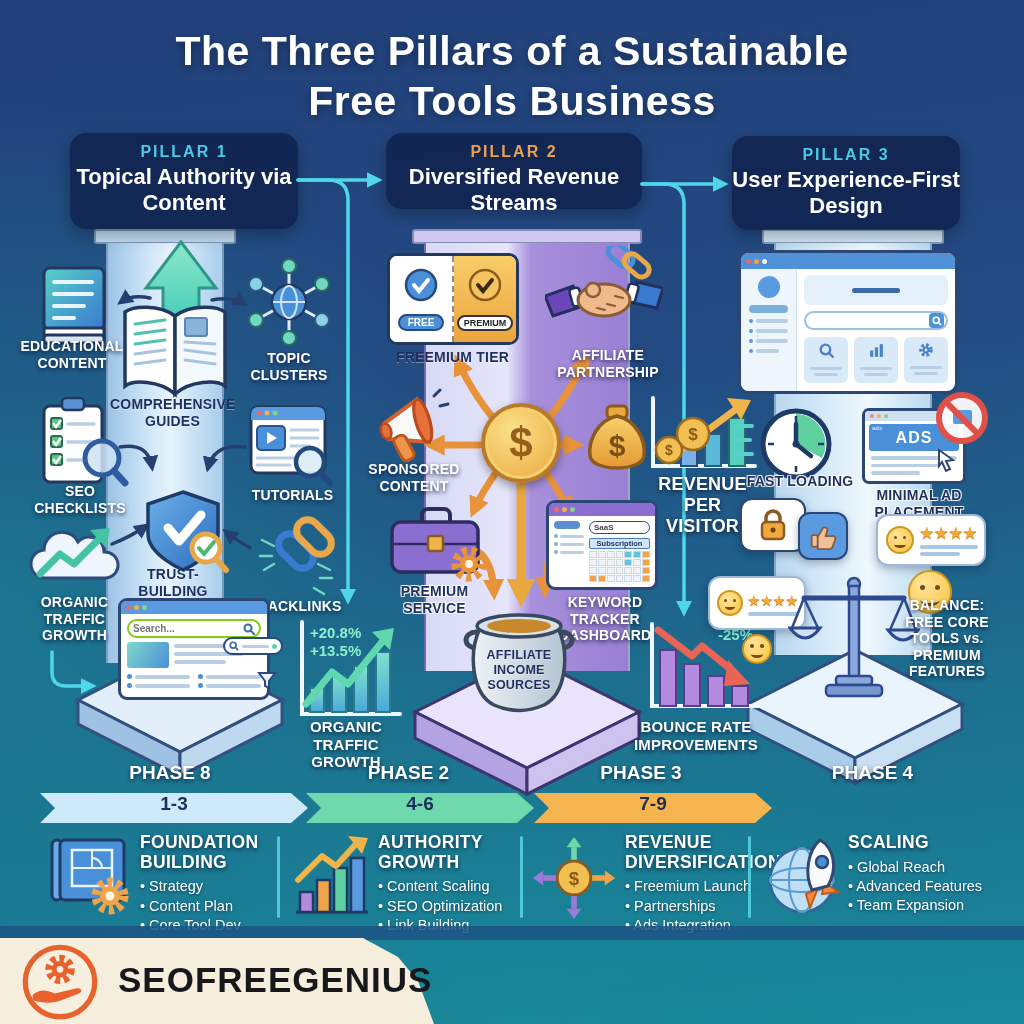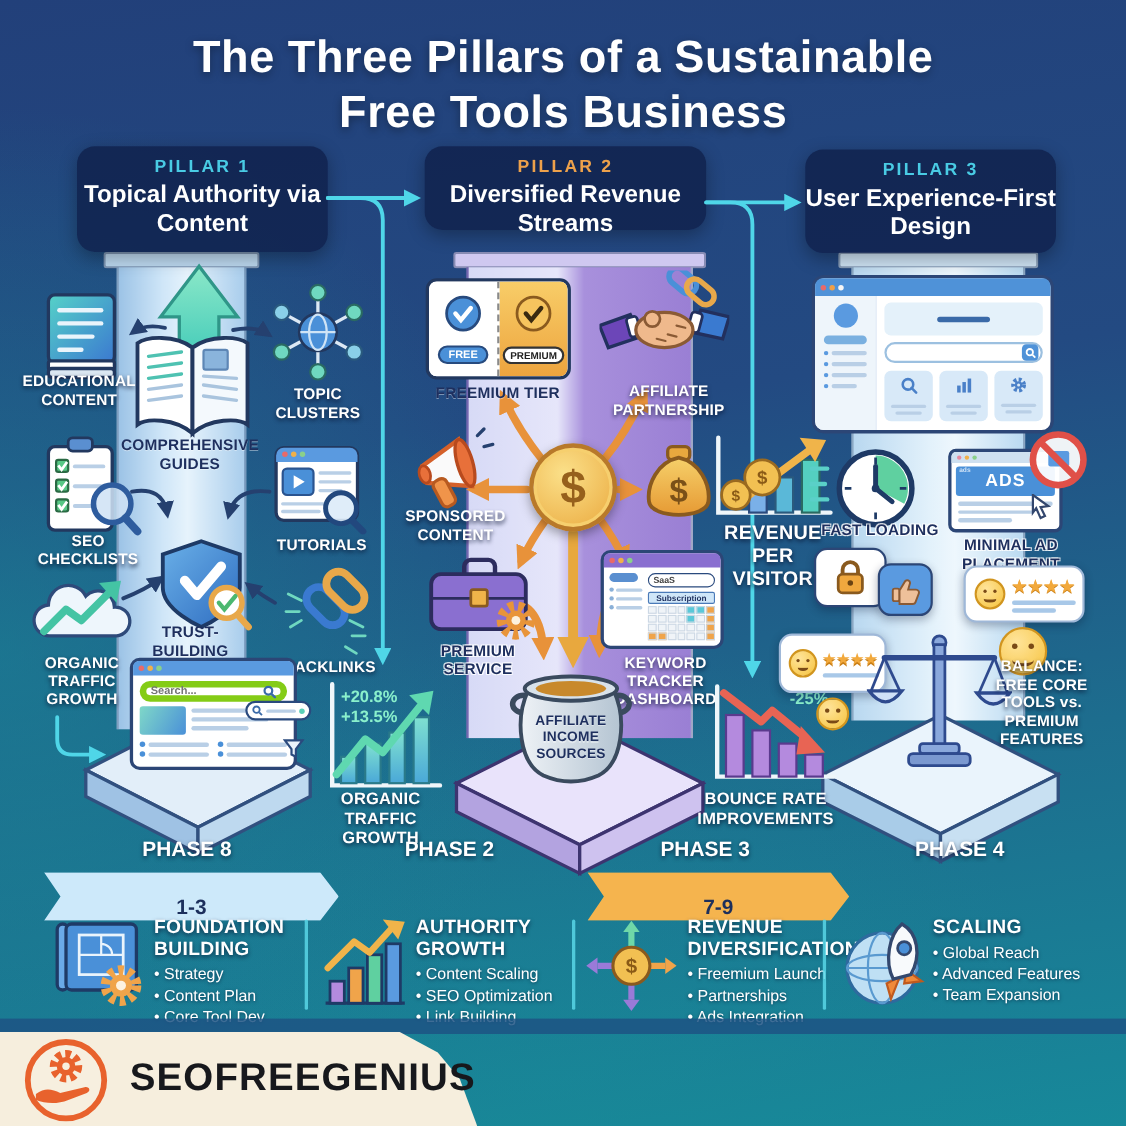--- a/index.html
+++ b/index.html
@@ -21,21 +21,21 @@
 .col{position:absolute;border-left:2px solid rgba(30,50,90,.3);border-right:2px solid rgba(30,50,90,.3)}
 .cap{position:absolute;height:15px;border:2px solid rgba(30,50,90,.4);border-radius:3px}
 .lbl{position:absolute;font-weight:800;color:#fff;text-shadow:0 2px 4px rgba(8,18,46,.8);
  font-size:14px;line-height:1.18;text-align:center;letter-spacing:.2px}
 .lbl.dk{color:#1e2f5e;text-shadow:0 1px 0 rgba(255,255,255,.4)}
 .lbl.ol{color:#1e2f5e;text-shadow:-1px -1px 0 rgba(255,255,255,.8),1px -1px 0 rgba(255,255,255,.8),-1px 1px 0 rgba(255,255,255,.8),1px 1px 0 rgba(255,255,255,.8)}
 .win{position:absolute;background:#fff;border:3px solid #2c4676;border-radius:9px}
 .wbar{height:13px;background:#5a9ae0;border-radius:5px 5px 0 0;display:flex;align-items:center;gap:3px;padding:0 5px}
 .d{width:5px;height:5px;border-radius:50%}
 .ln{background:#b9cfe6;border-radius:2px}
-.chev{position:absolute;top:793px;height:44px;display:flex;align-items:flex-end;justify-content:center;
+.chev{position:absolute;top:793px;height:30px;display:flex;align-items:flex-start;justify-content:center;
  font-weight:800;font-size:19px;color:#1c2f5c;
  clip-path:polygon(15px 50%,0 0,calc(100% - 17px) 0,100% 50%,calc(100% - 17px) 100%,0 100%)}
 .phlbl{position:absolute;top:762px;text-align:center;font-weight:800;font-size:19px;color:#fff;
  text-shadow:0 2px 4px rgba(8,18,46,.7)}
 .ptit{font-size:17.5px;font-weight:800;color:#fff;line-height:1.12;
  text-shadow:0 2px 4px rgba(8,18,46,.7);margin-bottom:5px;letter-spacing:.3px}
 .bullets{font-size:14.5px;font-weight:400;color:#fff;line-height:1.34;text-shadow:0 1px 3px rgba(8,18,46,.6)}
 .bullets div::before{content:"• "}
 .vdiv{position:absolute;top:836px;width:3px;height:82px;background:#59d6e6;border-radius:2px;opacity:.85}
 .smile{position:absolute;border-radius:50%;background:radial-gradient(circle at 35% 30%,#ffe49a,#f6c33e);border:2.5px solid #d1951f}
@@ -292,21 +292,21 @@
     <rect x="40" y="14" width="40" height="22" rx="11" fill="none" stroke="#e8a84a" stroke-width="7" transform="rotate(45 60 25)"></rect>
   </svg>
   <div class="lbl" style="left:252px;top:598px;width:95px">BACKLINKS</div>
 
   <div class="win" style="left:118px;top:598px;width:152px;height:102px">
     <div class="wbar">
       <span class="d" style="background:#e86a6a"></span>
       <span class="d" style="background:#f0b04a"></span>
       <span class="d" style="background:#8ad08a"></span>
     </div>
-    <div style="display:flex;align-items:center;margin:5px 6px 4px;border:6px solid #84cc16;border-radius:10px;height:19px;padding:0 4px;background:#fff">
+    <div style="display:flex;align-items:center;margin:5px 6px 4px;border:2px solid #84cc16;border-radius:10px;height:19px;padding:0 4px;background:#fff">
       <input readonly="" style="border: none; outline: none; flex: 1 1 0%; font-size: 10px; font-weight: 700; color: rgb(85, 85, 85); background: transparent; font-family: &quot;Liberation Sans&quot;, sans-serif; min-width: 0px;" placeholder="Search...">
       <svg width="12" height="12" viewBox="0 0 12 12">
           <circle cx="5" cy="5" r="3.5" fill="none" stroke="#3a6aa8" stroke-width="2"></circle>
           <line x1="8" y1="8" x2="11" y2="11" stroke="#3a6aa8" stroke-width="2" stroke-linecap="round"></line>
         </svg>
     </div>
     <div style="display:flex;gap:5px;margin:0 6px">
       <div style="width:42px;height:26px;border-radius:3px;background:linear-gradient(120deg,#7fd8c8,#4a90d8)"></div>
       <div style="flex:1;padding-top:2px">
         <div class="ln" style="height:4px;margin-bottom:4px"></div>
@@ -722,20 +722,23 @@
   <div class="lbl" style="left:898px;top:597px;width:98px">BALANCE: FREE CORE TOOLS vs. PREMIUM FEATURES</div>
 
   <div class="phlbl" style="left:45px;width:250px">PHASE 8</div>
   <div class="phlbl" style="left:295px;width:227px">PHASE 2</div>
   <div class="phlbl" style="left:522px;width:238px">PHASE 3</div>
   <div class="phlbl" style="left:760px;width:225px">PHASE 4</div>
 
   <div class="chev" style="left: 40px; width: 268px; background: rgb(205, 233, 250);">
       <span>1-3</span>
     </div>
+  <div class="chev" style="left: 306px; width: 228px; background: rgb(111, 216, 172);">
+      <span>4-6</span>
+    </div>
   <div class="chev" style="left: 534px; width: 238px; background: rgb(245, 180, 78);">
       <span>7-9</span>
     </div>
 
   <svg class="abs" style="left:48px;top:832px" width="84" height="86" viewBox="0 0 84 86">
     <rect x="4" y="8" width="10" height="60" rx="5" fill="#6aaae8" stroke="#1e3a66" stroke-width="3"></rect>
     <rect x="12" y="8" width="64" height="60" rx="5" fill="#4a90d8" stroke="#1e3a66" stroke-width="3"></rect>
     <rect x="24" y="18" width="40" height="36" fill="none" stroke="#eaf4fc" stroke-width="2.5"></rect>
     <path d="M44,18 V36 H24 M44,36 H64 M54,36 A10,10 0 0 0 44,26" fill="none" stroke="#eaf4fc" stroke-width="2"></path>
     <circle cx="62" cy="64" r="14" fill="none" stroke="#f0a44a" stroke-width="9" stroke-dasharray="5 4"></circle>

